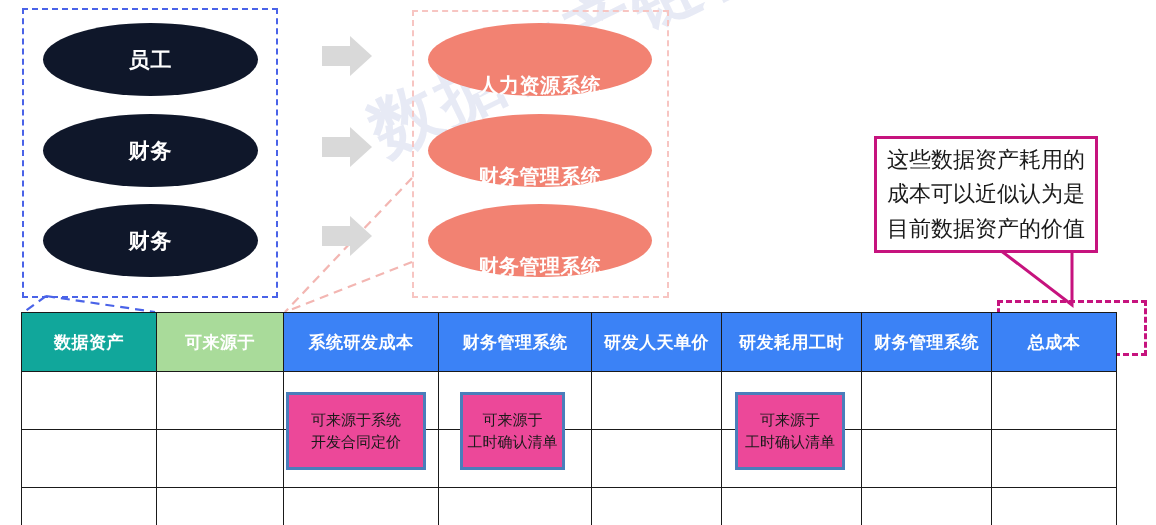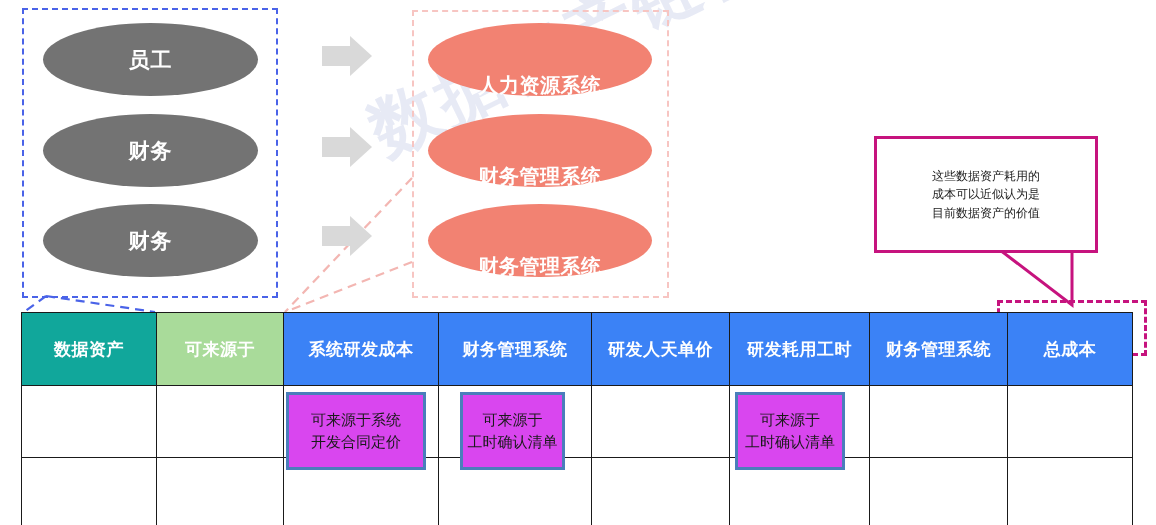--- a/index.html
+++ b/index.html
@@ -66,21 +66,21 @@
     border-radius: 50%;
     color: #ffffff;
     font-weight: bold;
     text-align: center;
     line-height: 1.1;
   }
   .ellipse-blue {
     left: 43px;
     width: 215px;
     height: 73px;
-    background: #737373;
+    background: #0f172a;
     font-size: 21px;
     letter-spacing: 1px;
   }
   .ellipse-red {
     left: 428px;
     width: 224px;
     height: 73px;
     background: #f28272;
     font-size: 20px;
     letter-spacing: 0.5px;
@@ -121,21 +121,21 @@
     height: 117px;
     box-sizing: border-box;
     border: 3px solid #c6137e;
     background: #ffffff;
     display: flex;
     align-items: center;
     justify-content: center;
     padding: 6px 10px;
   }
   .callout-text {
-    font-size: 12px;
+    font-size: 22px;
     line-height: 1.55;
     color: #1a1a1a;
     text-align: left;
     white-space: pre-line;
   }
   .callout-tail {
     position: absolute;
     left: 1000px;
     top: 250px;
     width: 100px;
@@ -158,21 +158,21 @@
   .cost-table {
     position: absolute;
     left: 21px;
     top: 312px;
     border-collapse: collapse;
     table-layout: fixed;
   }
   .cost-table th,
   .cost-table td {
     border: 1.6px solid #1a1a1a;
-    padding: 16px;
+    padding: 9px;
     margin: 0;
   }
   .cost-table th {
     height: 40px;
     color: #ffffff;
     font-size: 17px;
     font-weight: bold;
     letter-spacing: 0.5px;
     text-align: center;
     white-space: nowrap;
@@ -183,21 +183,21 @@
   }
   .hdr-teal  { background: #11a79b; }
   .hdr-green { background: #a9db9a; }
   .hdr-blue  { background: #3b82f6; }
 
   
   .note-box {
     position: absolute;
     box-sizing: border-box;
     border: 3px solid #4a7ebb;
-    background: #d946ef;
+    background: #ec4899;
     display: flex;
     align-items: center;
     justify-content: center;
     text-align: center;
     font-size: 15px;
     line-height: 1.45;
     color: #1a1a1a;
     white-space: pre-line;
   }
   .note-1 { left: 286px; top: 392px; width: 140px; height: 78px; }

